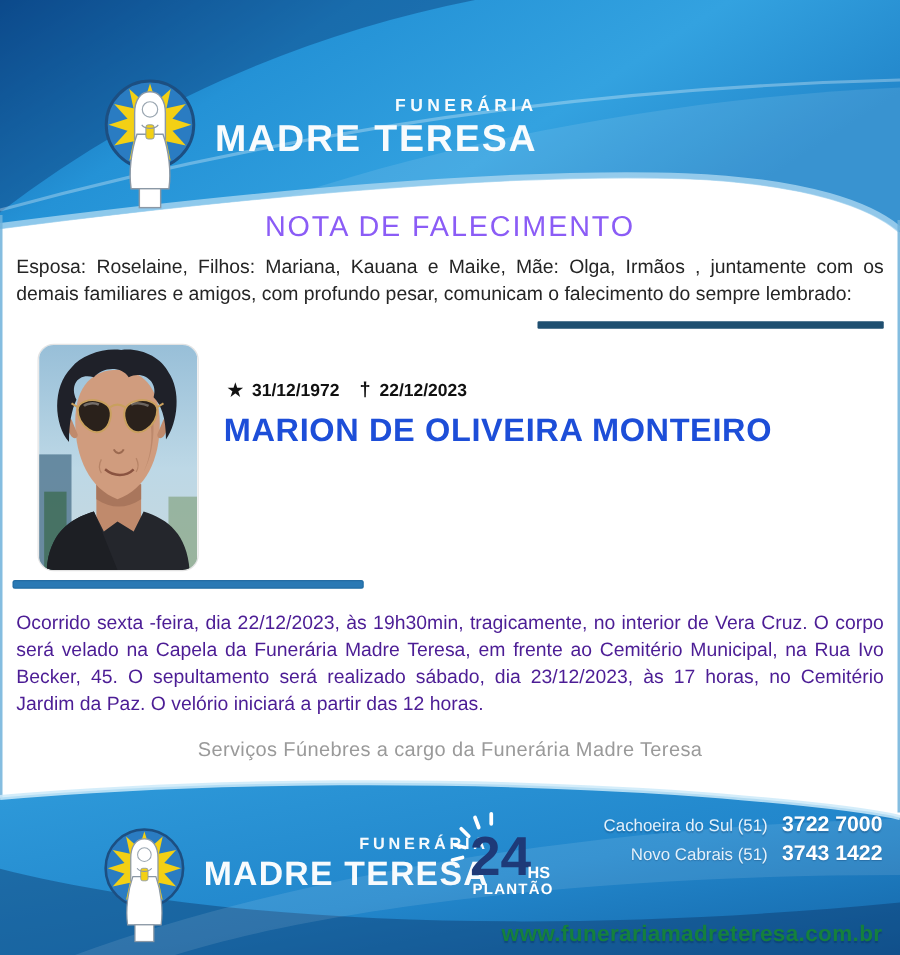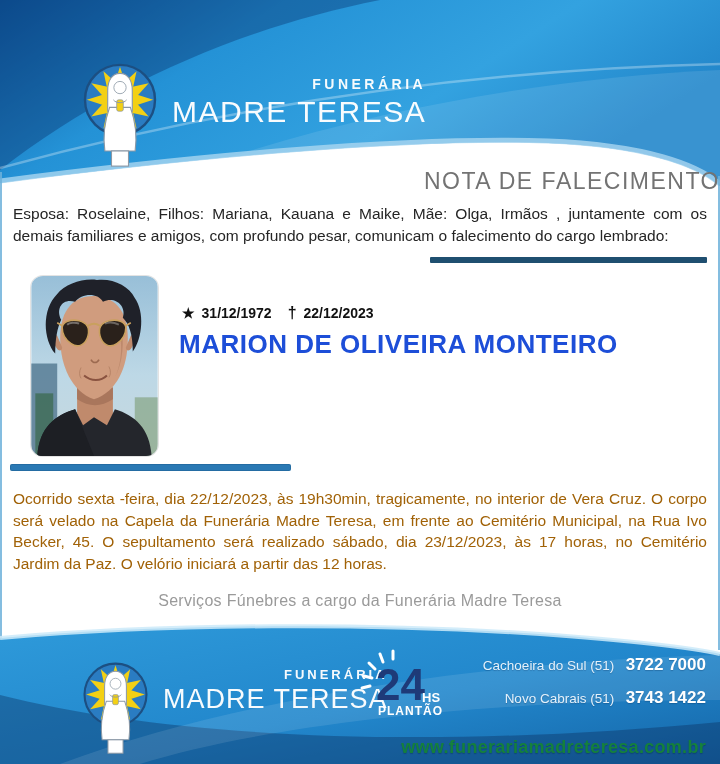--- a/index.html
+++ b/index.html
@@ -10,28 +10,28 @@
   .bg{position:absolute;left:0;top:0;width:720px;height:764px;pointer-events:none;}
 
   
   .logo-wrap{position:absolute;display:flex;align-items:flex-start;}
   .logo-wrap.header{left:82px;top:62px;}
   .logo-wrap.footer{left:82px;top:661px;}
   .brand-text{color:#ffffff;margin-left:14px;}
   .logo-wrap.header .brand-text{margin-top:14px;}
   .logo-wrap.footer .brand-text{margin-top:6px;}
   .brand-top{font-size:14px;font-weight:700;letter-spacing:3.5px;opacity:.96;text-align:right;}
-  .brand-main{font-size:30px;font-weight:400;letter-spacing:1.5px;margin-top:3px;opacity:.97;}
+  .brand-main{font-size:30px;font-weight:700;letter-spacing:1.5px;margin-top:3px;opacity:.97;}
   .logo-wrap.footer .brand-top{font-size:13px;letter-spacing:3px;}
   .logo-wrap.footer .brand-main{font-size:27px;letter-spacing:1px;margin-top:2px;}
 
   
   .notice-title{
-    position:absolute;left:0;top:168px;width:720px;text-align:right;
-    font-size:23px;color:#737373;letter-spacing:1.5px;font-weight:400;
+    position:absolute;left:0;top:168px;width:720px;text-align:center;
+    font-size:23px;color:#8b5cf6;letter-spacing:1.5px;font-weight:400;
   }
   .family-text{
     position:absolute;left:13px;top:203px;width:694px;
     font-size:15.5px;line-height:21.5px;color:#252525;text-align:justify;
   }
   .bar-top{
     position:absolute;left:430px;top:257px;width:277px;height:6px;
     background:#1f4f70;border-radius:1px;
   }
   .bar-bottom{
@@ -48,31 +48,31 @@
     display:flex;align-items:baseline;
   }
   .dates .sym{margin-right:7px;font-size:14px;}
   .dates .d2sym{margin-left:16px;margin-right:7px;font-size:16px;}
   .deceased-name{
     position:absolute;left:179px;top:329px;font-size:26px;font-weight:700;
     color:#1d4ed8;letter-spacing:.5px;
   }
   .details-text{
     position:absolute;left:13px;top:488px;width:694px;
-    font-size:15.5px;line-height:21.5px;color:#a16207;text-align:justify;
+    font-size:15.5px;line-height:21.5px;color:#4c1d95;text-align:justify;
   }
   .services-note{
     position:absolute;left:0;top:592px;width:720px;text-align:center;
     font-size:16px;color:#9a9a9a;letter-spacing:.3px;
   }
 
   
   .plantao{position:absolute;left:356px;top:648px;width:92px;height:72px;}
   .phones{position:absolute;right:14px;top:649px;text-align:right;}
-  .phone-row{white-space:nowrap;line-height:32px;text-shadow:0 1px 1px rgba(0,30,70,.25);text-align:right;}
+  .phone-row{white-space:nowrap;line-height:22px;text-shadow:0 1px 1px rgba(0,30,70,.25);text-align:right;}
   .phone-city{font-size:13.5px;font-weight:400;color:#e4f1fb;}
   .phone-number{font-size:17px;font-weight:800;color:#ffffff;margin-left:7px;}
   .website{
     position:absolute;right:14px;top:737px;font-size:18px;font-weight:700;color:#15803d;
     letter-spacing:.3px;text-shadow:0 1px 1px rgba(0,30,70,.3);
   }
 </style>
 </head>
 <body>
 
@@ -160,21 +160,21 @@
     <svg width="76" height="106" viewBox="0 0 80 112">
         <use href="#mtlogo"></use>
       </svg>
     <div class="brand-text">
       <div class="brand-top">FUNERÁRIA</div>
       <div class="brand-main">MADRE TERESA</div>
     </div>
   </div>
 
   <div class="notice-title">NOTA DE FALECIMENTO</div>
-  <div class="family-text">Esposa: Roselaine, Filhos: Mariana, Kauana e Maike, Mãe: Olga, Irmãos , juntamente com os demais familiares e amigos, com profundo pesar, comunicam o falecimento do cargo lembrado:</div>
+  <div class="family-text">Esposa: Roselaine, Filhos: Mariana, Kauana e Maike, Mãe: Olga, Irmãos , juntamente com os demais familiares e amigos, com profundo pesar, comunicam o falecimento do sempre lembrado:</div>
   <div class="bar-top"></div>
 
   <div class="photo">
     <svg viewBox="0 0 127 181">
       <defs>
         <linearGradient id="sky" x1="0" y1="0" x2="0" y2="1">
           <stop offset="0" stop-color="#98bfd8"></stop>
             <stop offset="0.55" stop-color="#bdd8e6"></stop>
             <stop offset="1" stop-color="#c7d8de"></stop>
         </linearGradient>

